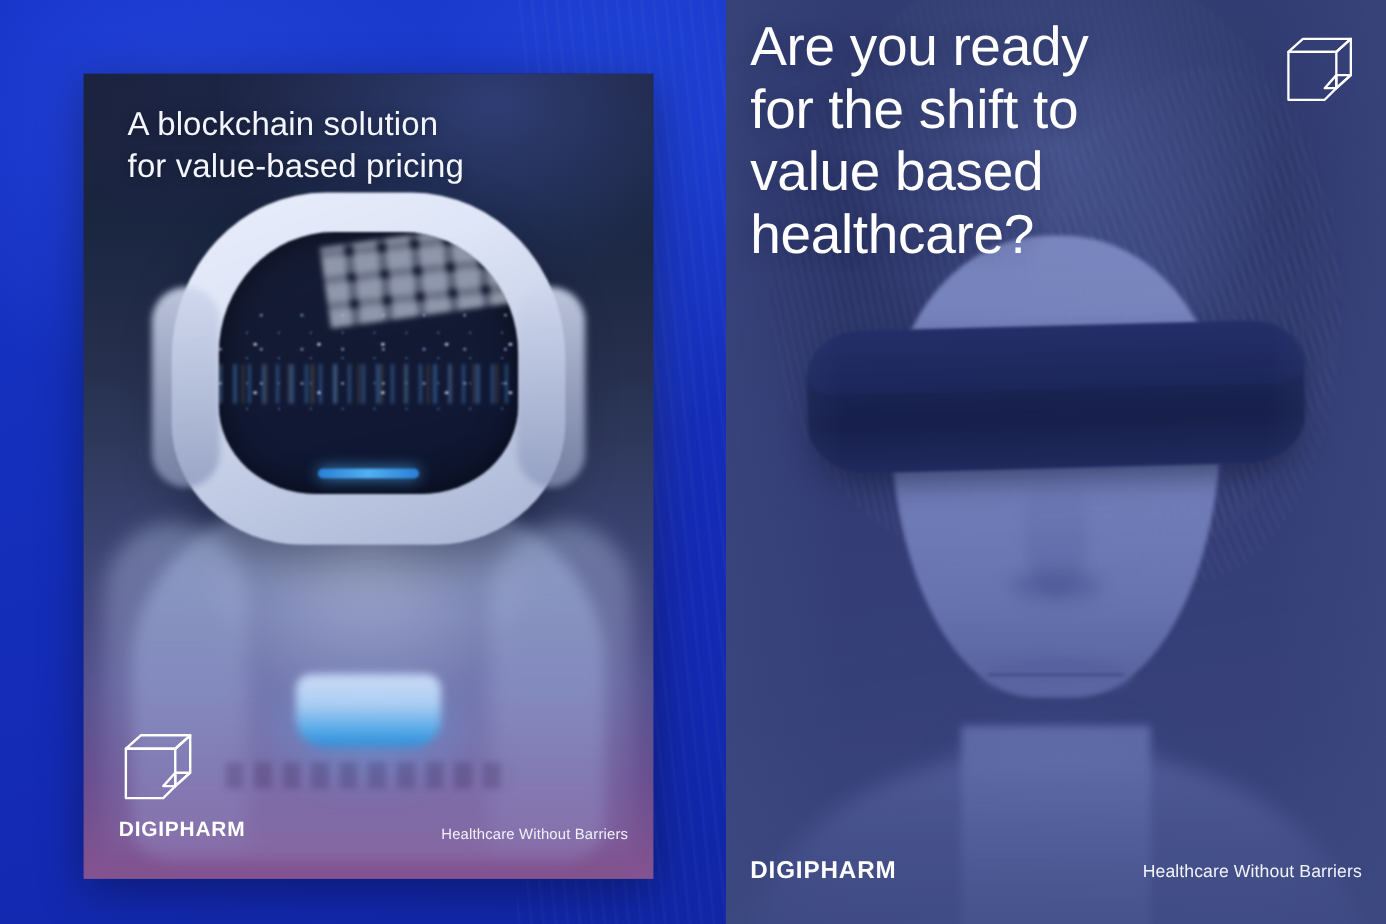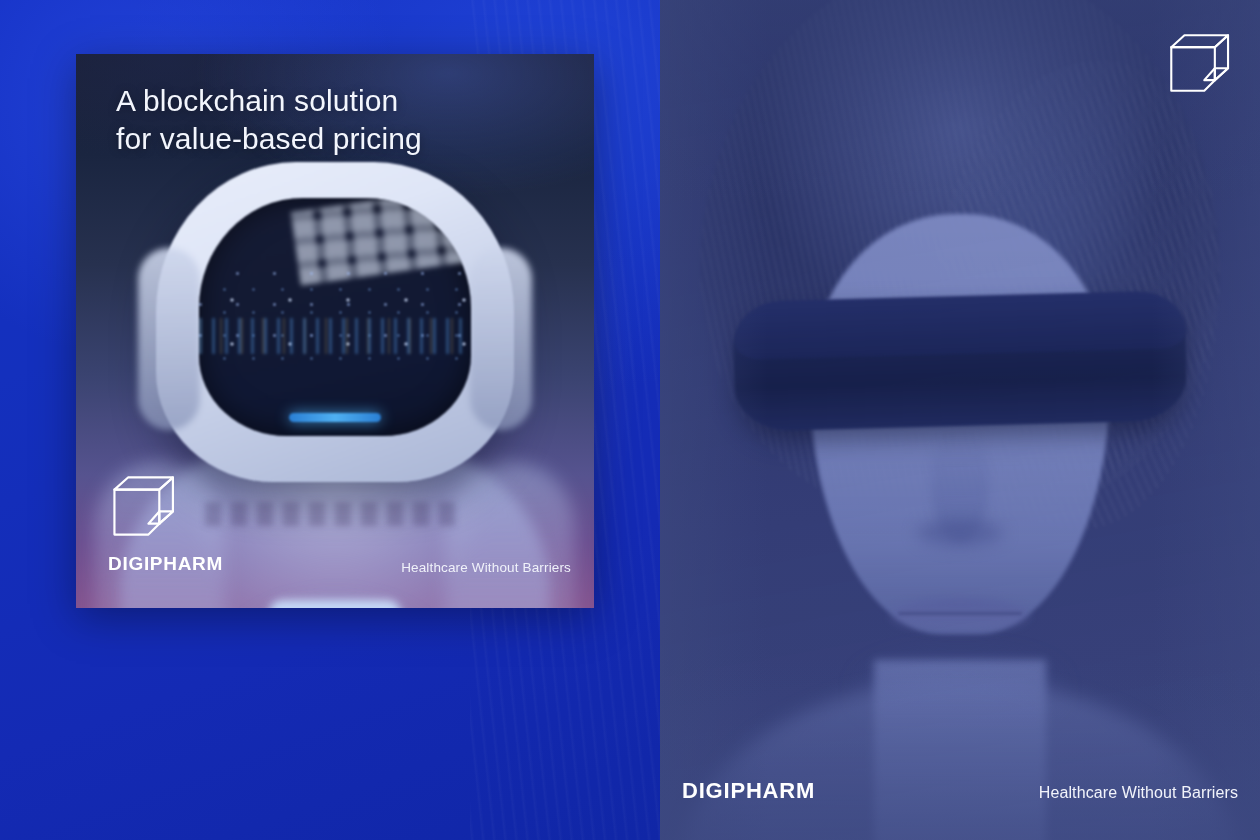--- a/index.html
+++ b/index.html
@@ -45,22 +45,22 @@
   .left-glow-tl {
     position: absolute;
     left: -120px; top: -160px; width: 520px; height: 520px;
     background: radial-gradient(closest-side, rgba(60,100,255,0.35), rgba(60,100,255,0));
     pointer-events: none;
   }
 
   
   .card {
     position: absolute;
-    left: 76px; top: 54px;
-    width: 518px; height: 554px;
+    left: 76px; top: 67px;
+    width: 518px; height: 732px;
     overflow: hidden;
     background: linear-gradient(180deg,
       #1b2036 0%,
       #1a2540 18%,
       #27314f 38%,
       #3a4370 58%,
       #56538f 76%,
       #6b4f90 88%,
       #84538f 100%);
     box-shadow: 0 10px 40px rgba(0,0,0,0.35);
@@ -469,20 +469,24 @@
       <div class="lip-line"></div>
       <div class="chin-shadow"></div>
       <div class="neck"></div>
       <div class="shoulders"></div>
       <div class="blindfold"></div>
       <div class="blindfold-top"></div>
     </div>
     <div class="right-tint"></div>
     <div class="right-vignette"></div>
 
+    <div class="right-heading">Are you ready
+for the shift to
+value based
+healthcare?</div>
 
     <div class="right-logo">
       <svg viewBox="0 0 100 100" width="66" height="66" fill="none" stroke="#ffffff" stroke-width="3.2" stroke-linejoin="round" stroke-linecap="round">
         <path d="M8 26 L8 92 L58 92 L74 76 L74 26 Z"></path>
         <path d="M8 26 L28 8 L94 8 L74 26 Z"></path>
         <path d="M74 26 L94 8 L94 58 L74 76"></path>
         <path d="M74 76 L94 58 L74 58 L58 76 Z"></path>
         <path d="M74 58 L74 76"></path>
       </svg>
     </div>

